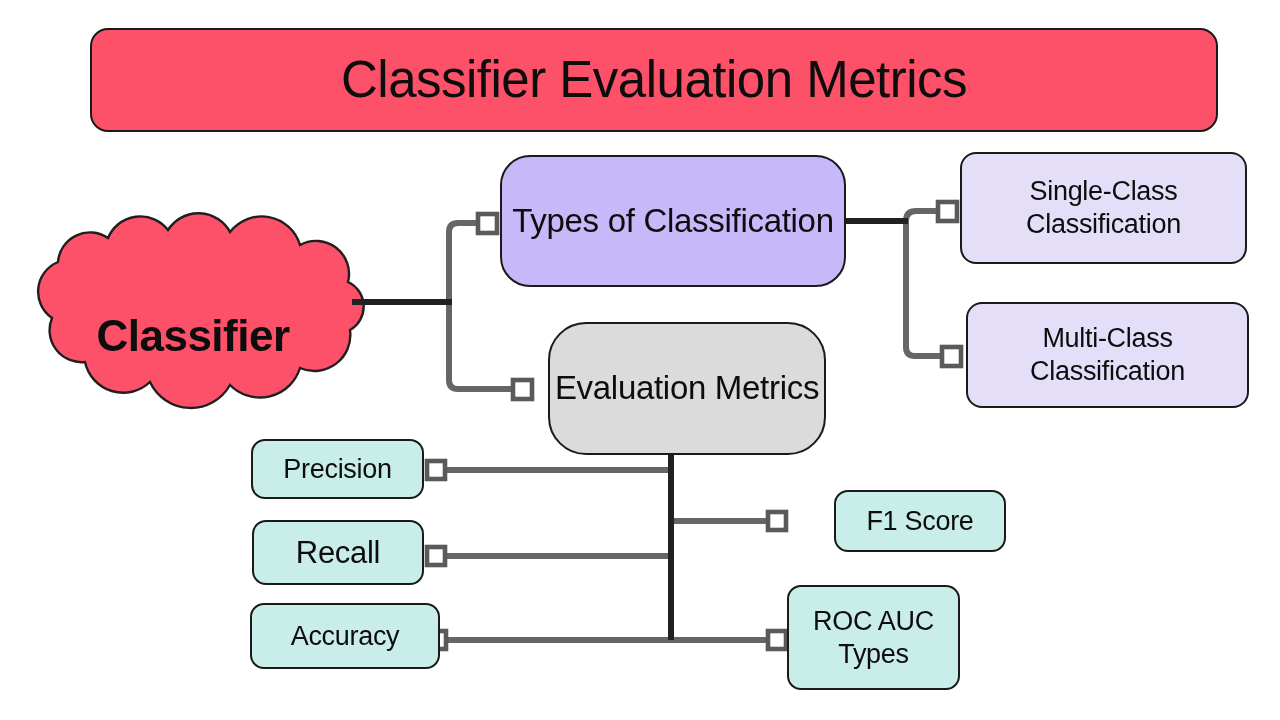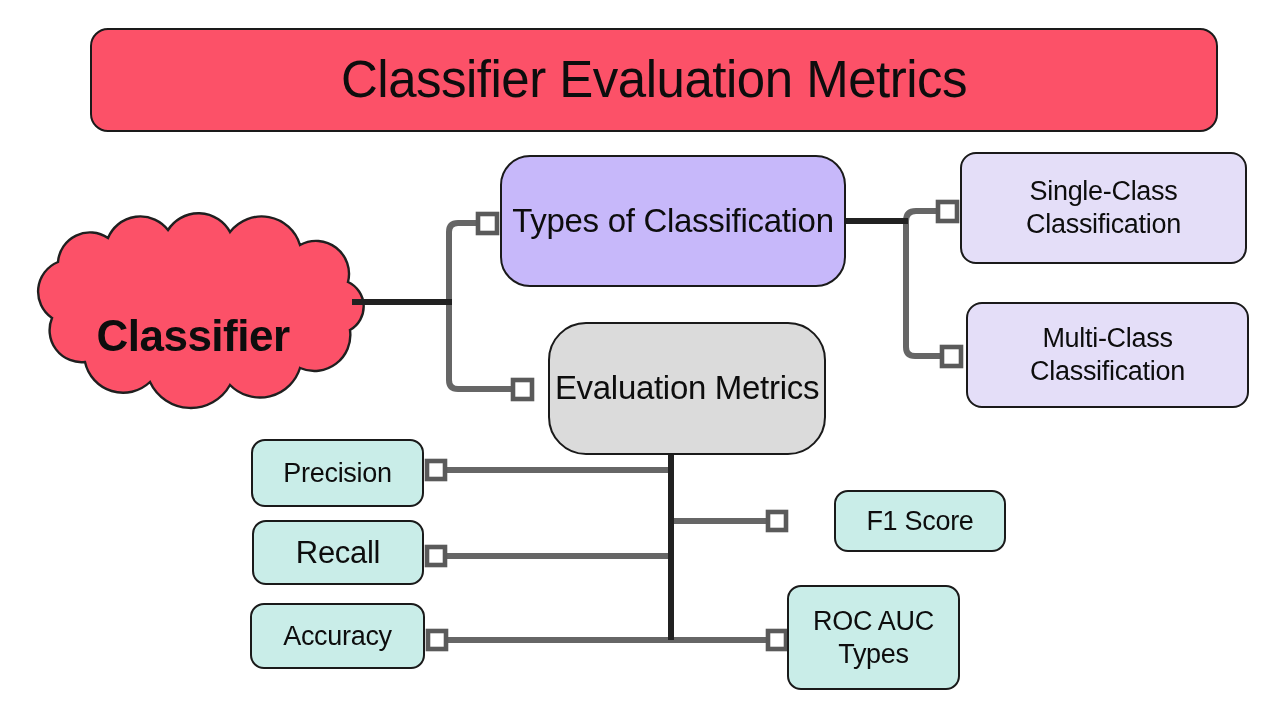--- a/index.html
+++ b/index.html
@@ -28,23 +28,23 @@
   }
   .cloud-label{
     position:absolute;left:48px;top:272px;width:290px;height:62px;
     display:flex;align-items:center;justify-content:center;
     font-weight:700;font-size:44px;letter-spacing:-0.5px;margin-top:33px;
   }
   .types-box{left:500px;top:155px;width:346px;height:132px;background:var(--purple);border-radius:30px;font-size:33px;}
   .single-box{left:960px;top:152px;width:287px;height:112px;background:var(--lavender);border-radius:16px;font-size:27px;}
   .multi-box{left:966px;top:302px;width:283px;height:106px;background:var(--lavender);border-radius:16px;font-size:27px;}
   .eval-box{left:548px;top:322px;width:278px;height:133px;background:var(--gray-box);border-radius:38px;font-size:33px;}
-  .precision-box{left:251px;top:439px;width:173px;height:68px;background:var(--mint);border-radius:14px;font-size:27px;}
+  .precision-box{left:251px;top:439px;width:173px;height:60px;background:var(--mint);border-radius:14px;font-size:27px;}
   .recall-box{left:252px;top:520px;width:172px;height:65px;background:var(--mint);border-radius:14px;font-size:31px;}
-  .accuracy-box{left:250px;top:603px;width:175px;height:66px;background:var(--mint);border-radius:14px;font-size:27px;}
+  .accuracy-box{left:250px;top:603px;width:190px;height:66px;background:var(--mint);border-radius:14px;font-size:27px;}
   .f1-box{left:834px;top:490px;width:172px;height:62px;background:var(--mint);border-radius:14px;font-size:27px;}
   .roc-box{left:787px;top:585px;width:173px;height:105px;background:var(--mint);border-radius:14px;font-size:27px;}
   .pad{padding:2px 0;}
 </style>
 </head>
 <body>
 
 <div class="stage">
 
   <svg class="wires" viewBox="0 0 1280 720">

